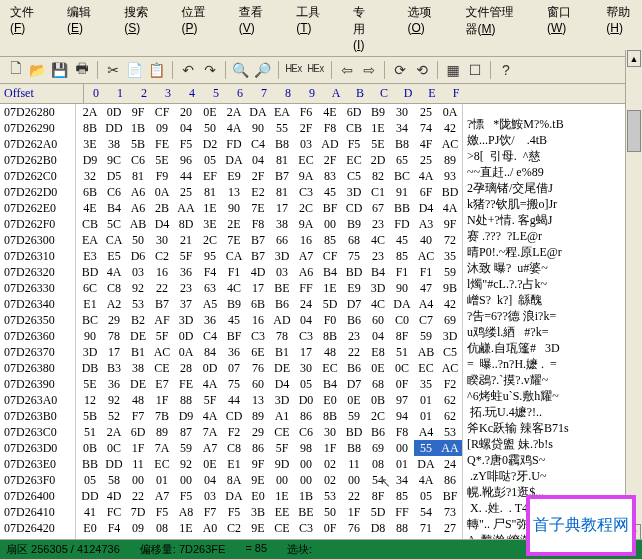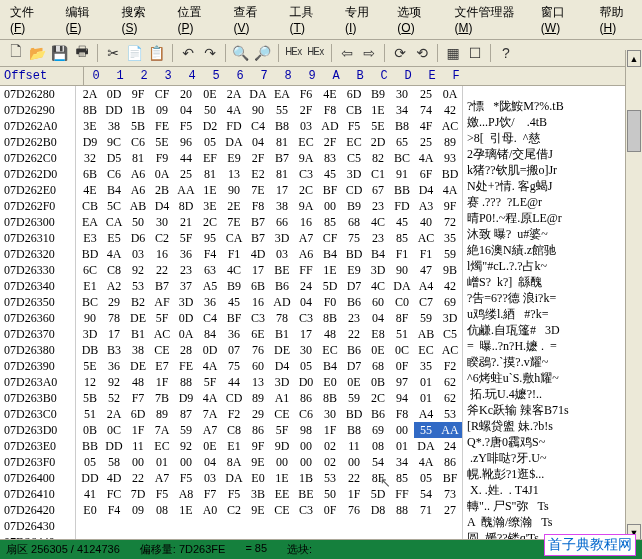--- a/index.html
+++ b/index.html
@@ -1,40 +1,40 @@
 <!DOCTYPE html>
 <html><head>
 <meta charset="utf-8">
 <style>
 body{margin:0;font-family:"Microsoft YaHei",Tahoma,sans-serif;font-size:12px;background:#fff;color:#000;overflow:hidden}
-.menubar{display:flex;background:#ece9d8;border-bottom:1px solid #aca899;padding:2px 4px;gap:12px}
+.menubar{display:flex;background:#ece9d8;border-bottom:1px solid #aca899;padding:2px 4px;gap:20px}
 .menubar span{padding:2px 6px;cursor:default}
 .menubar span u{text-decoration:underline}
 .toolbar{display:flex;align-items:center;background:#ece9d8;border-bottom:1px solid #aca899;padding:3px 6px;gap:2px}
 .tbtn{width:20px;height:20px;display:flex;align-items:center;justify-content:center;font-size:14px;color:#333}
 .sep{width:1px;height:18px;background:#aca899;margin:0 3px}
-.header-row{display:flex;background:#ece9d8;border-bottom:1px solid #aca899;font-family:Liberation Mono, monospace;font-size:12px}
+.header-row{display:flex;background:#ece9d8;border-bottom:1px solid #aca899;font-family:Liberation Serif, serif;font-size:12px}
 .offset-hdr{width:75px;padding:2px 4px;color:#00a;border-right:1px solid #aca899}
 .hex-hdr{display:flex;padding:2px 0;color:#00a}
 .hex-hdr span{width:24px;text-align:center}
 .main{display:flex;font-family:Liberation Serif, serif;font-size:12px;line-height:16px}
 .offset-col{width:75px;border-right:1px solid #ccc}
 .offset-col div{padding:0 4px;color:#000}
 .hex-col{border-right:1px solid #ccc}
 .hex-col div{padding:0 0 0 2px;letter-spacing:0;white-space:pre}
 .hex-col span{display:inline-block;width:24px;text-align:center}
 .ascii-col{padding:12px 4px}
 .ascii-col div{white-space:pre;color:#000}
 .sel{background:#316ac5;color:#fff}
 .statusbar{position:fixed;bottom:0;left:0;right:0;display:flex;background:#15803d;border-top:1px solid #aca899;font-size:11px;padding:2px 6px;gap:20px}
 .overlay{position:absolute;color:#555;font-size:13px;pointer-events:none}
 .scrollbar{position:absolute;right:0;top:50px;bottom:18px;width:16px;background:#ece9d8;border-left:1px solid #aca899}
 .scrollbar .thumb{position:absolute;left:1px;right:1px;top:60px;height:40px;background:#c8c8c8;border:1px solid #888}
 .scrollbar .arr{position:absolute;left:1px;right:1px;height:15px;background:#ece9d8;border:1px solid #888;display:flex;align-items:center;justify-content:center;font-size:9px}
-.bottom-brand{position:fixed;bottom:3px;right:6px;background:#fff;border:1px solid #d946ef;font-size:14px;padding:1px 3px;color:#06c}
+.bottom-brand{position:fixed;bottom:3px;right:6px;background:#fff;border:4px solid #d946ef;font-size:16px;padding:16px 3px;color:#06c}
 </style>
 </head>
 <body>
 
 <div class="menubar" id="menubar">
     <span>文件(<u>F</u>)</span>
     <span>编辑(<u>E</u>)</span>
     <span>搜索(<u>S</u>)</span>
     <span>位置(<u>P</u>)</span>
     <span>查看(<u>V</u>)</span>
@@ -154,27 +154,27 @@
       <div><span>BB</span><span>DD</span><span>11</span><span>EC</span><span>92</span><span>0E</span><span>E1</span><span>9F</span><span>9D</span><span>00</span><span>02</span><span>11</span><span>08</span><span>01</span><span>DA</span><span>24</span></div>
       <div><span>05</span><span>58</span><span>00</span><span>01</span><span>00</span><span>04</span><span>8A</span><span>9E</span><span>00</span><span>00</span><span>02</span><span>00</span><span>54</span><span>34</span><span>4A</span><span>86</span></div>
       <div><span>DD</span><span>4D</span><span>22</span><span>A7</span><span>F5</span><span>03</span><span>DA</span><span>E0</span><span>1E</span><span>1B</span><span>53</span><span>22</span><span>8F</span><span>85</span><span>05</span><span>BF</span></div>
       <div><span>41</span><span>FC</span><span>7D</span><span>F5</span><span>A8</span><span>F7</span><span>F5</span><span>3B</span><span>EE</span><span>BE</span><span>50</span><span>1F</span><span>5D</span><span>FF</span><span>54</span><span>73</span></div>
       <div><span>E0</span><span>F4</span><span>09</span><span>08</span><span>1E</span><span>A0</span><span>C2</span><span>9E</span><span>CE</span><span>C3</span><span>0F</span><span>76</span><span>D8</span><span>88</span><span>71</span><span>27</span></div>
     </div>
   <div class="ascii-col" id="asccol">
       <div>?慓   *陇鮟M?%.tB</div>
       <div>嬓...PJ饮/    .4tB</div>
       <div>&gt;8[  引母.  ^慈</div>
+      <div>~~直赶../ e%89</div>
       <div>2孕璃锗/交尾借J</div>
       <div>k猪??钦肌=搬o]Jr</div>
       <div>N处+?情. 客g蝎J</div>
       <div>赛 .???  ?LE@r</div>
       <div>晴P0!.~程.原LE@r</div>
       <div>沐致 曝?  u#婆~</div>
-      <div>絶16澳N績.z館驰</div>
       <div>l燭"#cL.?.?占k~</div>
       <div>嶒S?  k?]  緜醜</div>
       <div>?吿=6??德 浪i?k=</div>
       <div>u鸡缕l.綇   #?k=</div>
       <div>伉鹻.自瓨篷#   3D</div>
       <div>=  曝..?n?H.嬷 .  =</div>
       <div>睽鵋?.`摸?.v耀~</div>
       <div>^6烤蛀u`S.敷h耀~</div>
       <div> 拓.玩U.4嬷?!..</div>
       <div>斧Kc跃输 辣客B71s</div>

